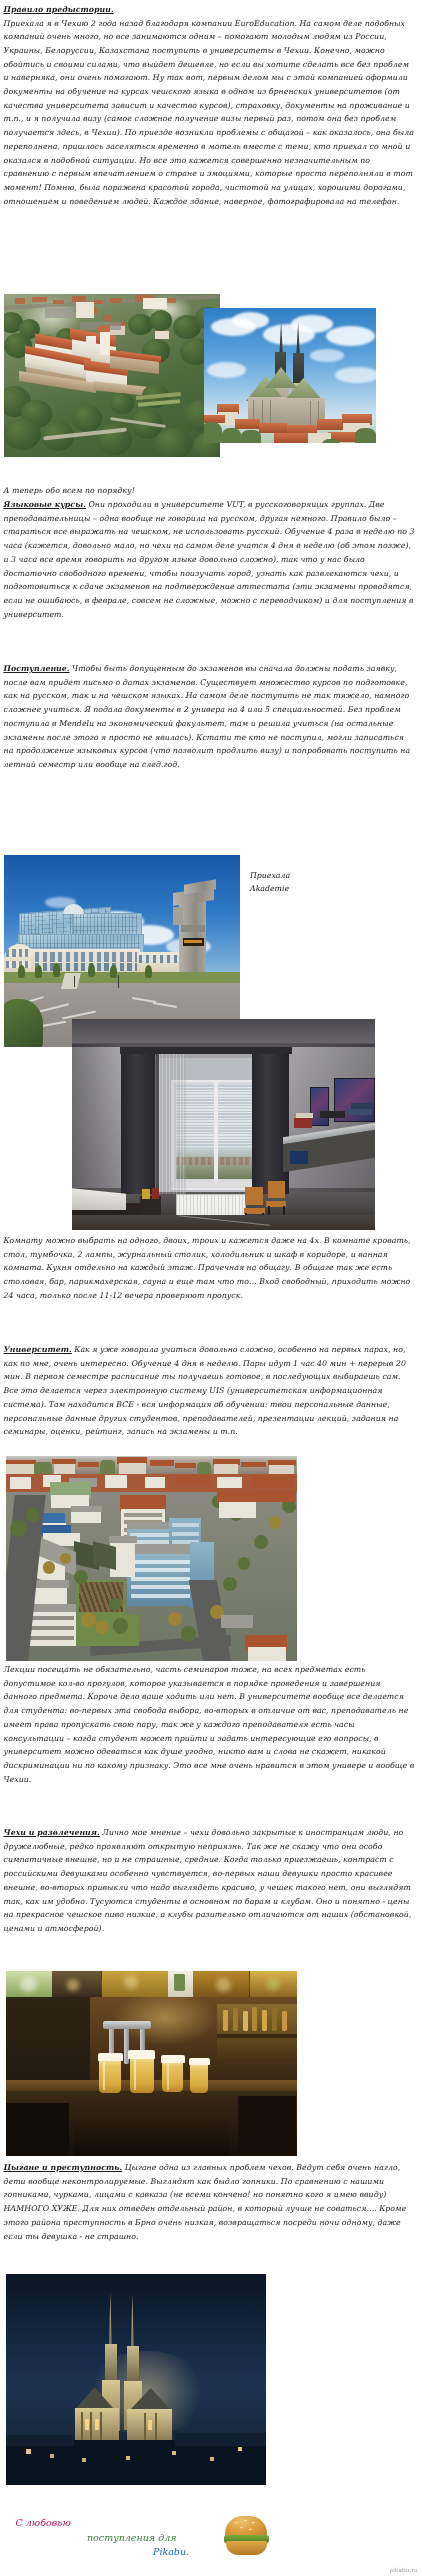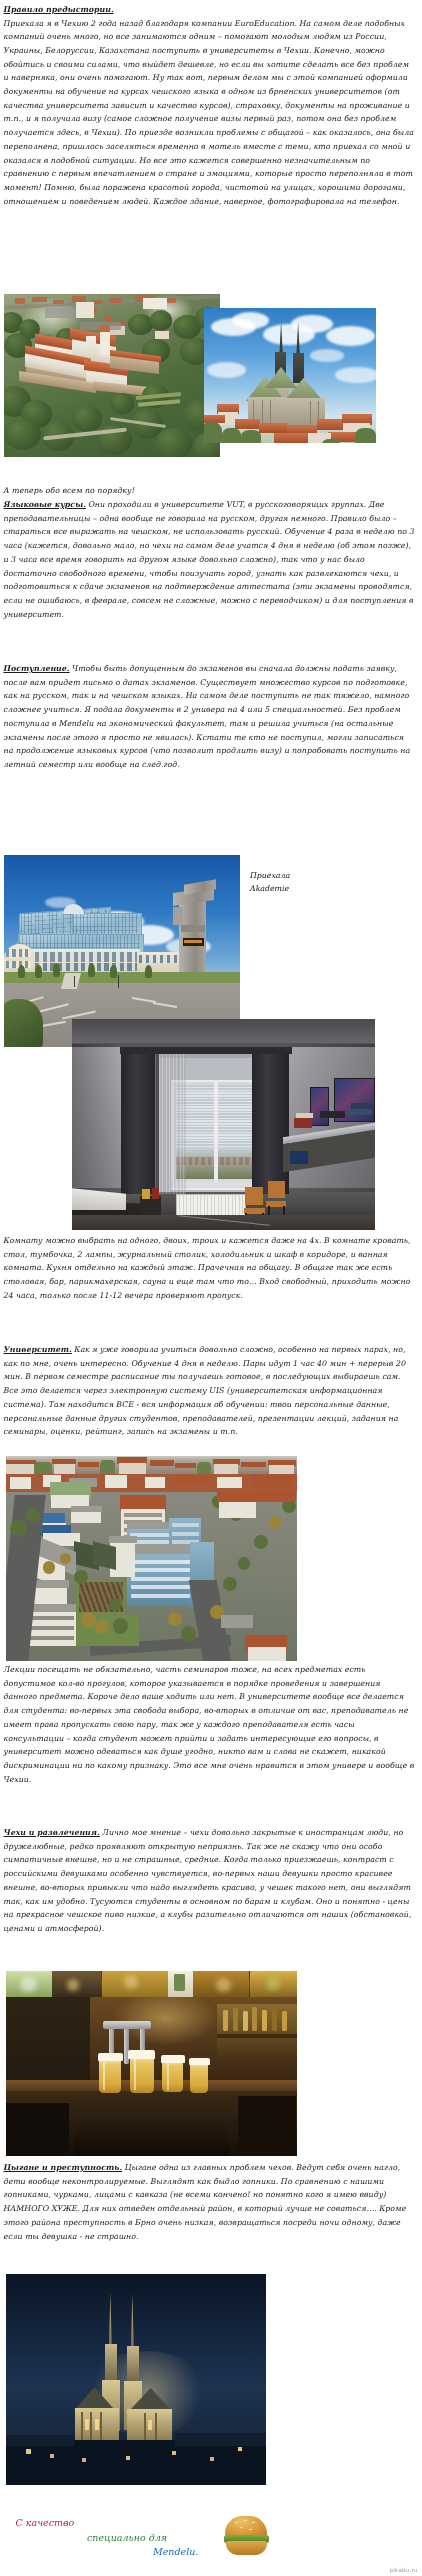--- a/index.html
+++ b/index.html
@@ -933,23 +933,23 @@
     <div style="position:absolute;left:20px;top:175px;width:5px;height:5px;background:#ffd98a;opacity:.9;"></div>
     <div style="position:absolute;left:44px;top:180px;width:4.2px;height:4.2px;background:#ffd98a;opacity:.8;"></div>
     <div style="position:absolute;left:76px;top:184px;width:4.2px;height:4.2px;background:#ffd98a;opacity:.8;"></div>
     <div style="position:absolute;left:120px;top:182px;width:4.2px;height:4.2px;background:#ffd98a;opacity:.85;"></div>
     <div style="position:absolute;left:166px;top:177px;width:4.2px;height:4.2px;background:#ffd98a;opacity:.85;"></div>
     <div style="position:absolute;left:204px;top:183px;width:4.2px;height:4.2px;background:#ffd98a;opacity:.8;"></div>
     <div style="position:absolute;left:232px;top:173px;width:4.2px;height:4.2px;background:#ffd98a;opacity:.9;"></div>
   </div>
 
 
-  <div class="footer-line" style="left:15.5px; top:2517px;">С качество</div>
-  <div class="footer-line green" style="left:87px; top:2532px;">специально для</div>
-  <div class="footer-line blue" style="left:153px; top:2546px;">Mendelu.</div>
+  <div class="footer-line" style="left:15.5px; top:2517px;">С любовью</div>
+  <div class="footer-line green" style="left:87px; top:2532px;">поступления для</div>
+  <div class="footer-line blue" style="left:153px; top:2546px;">Pikabu.</div>
 
   <div class="bun" style="left:224px; top:2516px;">
     <div class="bun-top"></div>
     <div class="bun-seed" style="left:11.3px; top:5.6px;"></div>
     <div class="bun-seed" style="left:20px; top:3.5px;"></div>
     <div class="bun-seed" style="left:28px; top:6.3px;"></div>
     <div class="bun-seed" style="left:15.5px; top:11.3px;"></div>
     <div class="bun-seed" style="left:25px; top:12.7px;"></div>
     <div class="bun-mid"></div>
     <div class="bun-bot"></div>

